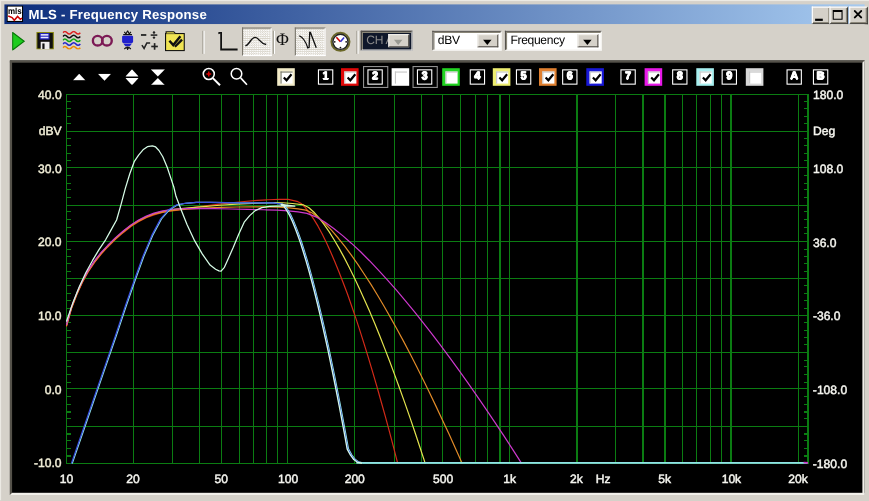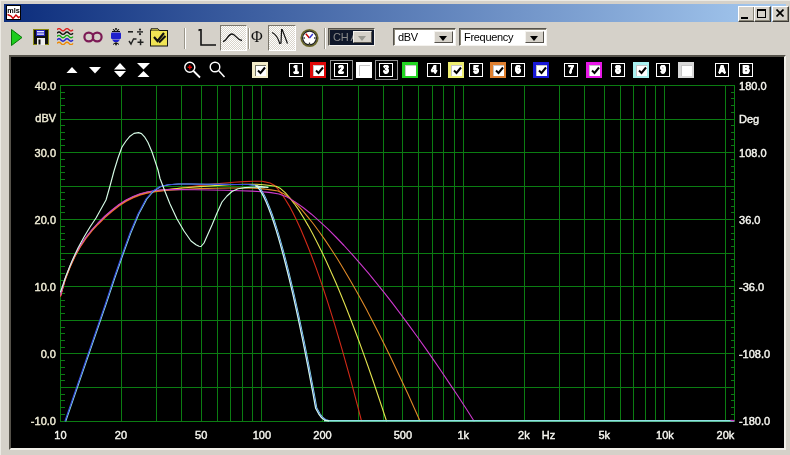--- a/index.html
+++ b/index.html
@@ -8,20 +8,21 @@
 <body>
 <div style="position:absolute;left:0;top:0;width:790px;height:455px;border-left:1px solid #eceae4;border-top:1px solid #eceae4;box-sizing:border-box"></div>
 
 <div style="position:absolute;left:4px;top:4px;width:782px;height:18px;background:linear-gradient(90deg,#0c2d7c,#a6caf0)">
 <svg style="position:absolute;left:2px;top:1px" width="15" height="15">
 <rect x="0" y="0" width="15" height="15" fill="#000"></rect>
 <rect x="1" y="1" width="13" height="13" fill="#fff"></rect>
 <text x="1.2" y="7.5" font-family="Liberation Sans" font-size="8" font-weight="bold" fill="#000" textLength="12.5" lengthAdjust="spacingAndGlyphs">mls</text>
 <path d="M1.5,9.5 l3.5,1.5 l2,2.5 l3,-3.5 l2.5,2.5 l1.5,-1" fill="none" stroke="#c00" stroke-width="1.4"></path>
 </svg>
+<span style="position:absolute;left:22px;top:2px;color:#fff;font:bold 12px/15px 'Liberation Sans',sans-serif;letter-spacing:0.2px">MLS - Frequency Response</span>
 </div>
 <div style="position:absolute;left:738px;top:6px;width:15px;height:14px;background:#d5d1c9;border:1px solid;border-color:#fff #3c3a36 #3c3a36 #fff;box-shadow:inset -1px -1px 0 #8a8678">
     <div style="position:absolute;left:2px;bottom:2px;width:7px;height:2.5px;background:#000"></div>
   </div>
 <div style="position:absolute;left:754px;top:6px;width:15px;height:14px;background:#d5d1c9;border:1px solid;border-color:#fff #3c3a36 #3c3a36 #fff;box-shadow:inset -1px -1px 0 #8a8678">
     <div style="position:absolute;left:2px;top:1.5px;width:9px;height:9px;border:1px solid #000;border-top-width:2.5px;box-sizing:border-box"></div>
   </div>
 <div style="position:absolute;left:772px;top:6px;width:15px;height:14px;background:#d5d1c9;border:1px solid;border-color:#fff #3c3a36 #3c3a36 #fff;box-shadow:inset -1px -1px 0 #8a8678">
     <svg style="position:absolute;left:2.5px;top:2px" width="8" height="8">
       <path d="M0.5,0.5 L7.5,7.5 M7.5,0.5 L0.5,7.5" stroke="#000" stroke-width="1.7"></path>

